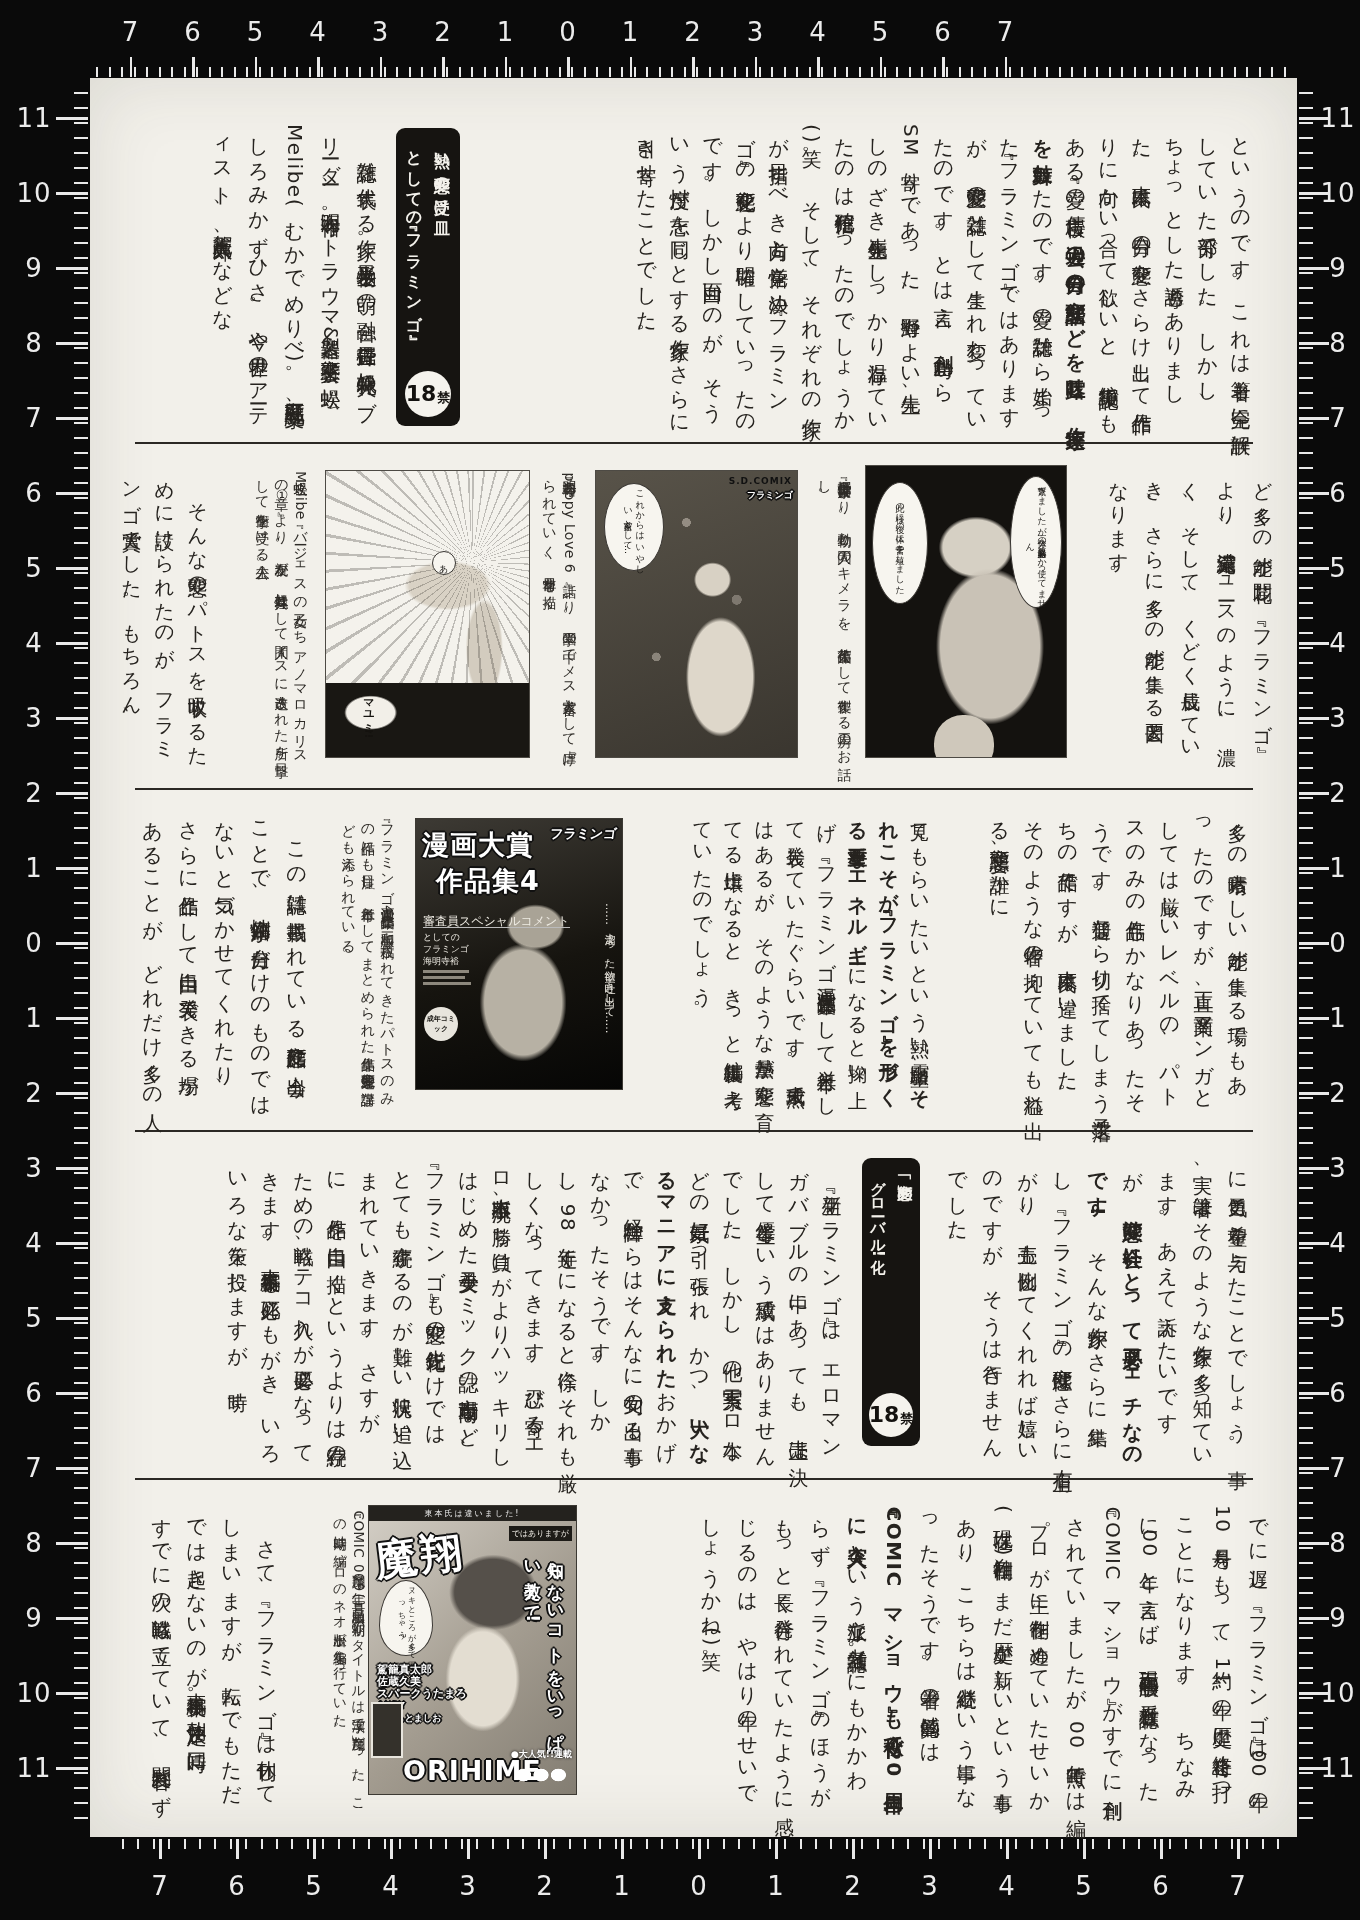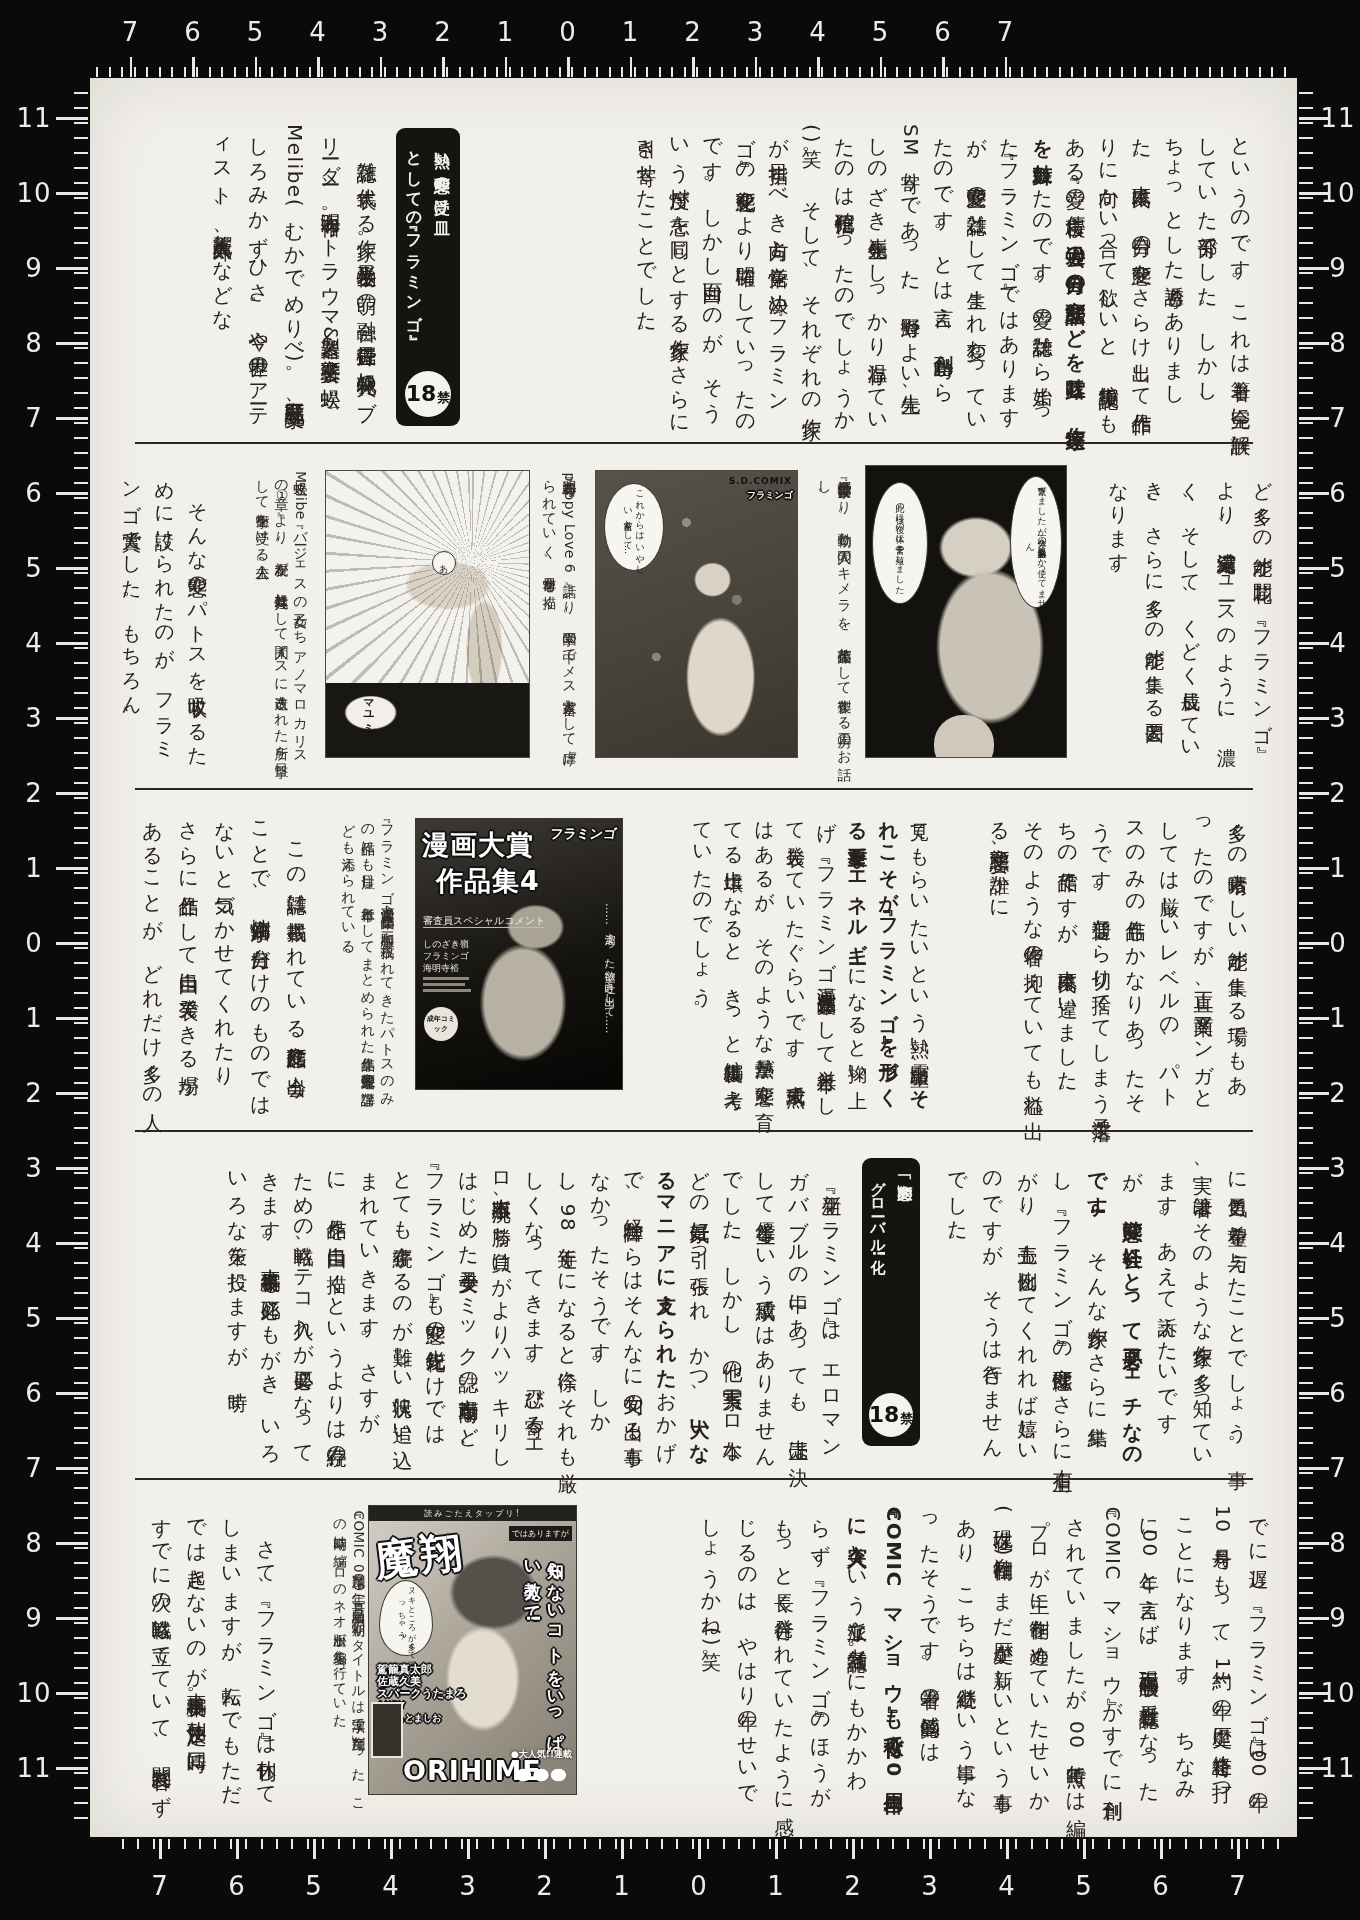--- a/index.html
+++ b/index.html
@@ -120,22 +120,22 @@
          radial-gradient(ellipse 70px 95px at 52% 68%, #b7b1a4 0 55%, transparent 62%),
          radial-gradient(ellipse 46px 36px at 58% 40%, #a9a396 0 55%, transparent 63%),
          linear-gradient(165deg,#3d3a34,#16140f 55%,#060605)">
       <div style="position:absolute;left:6px;top:8px;font-weight:bold;font-size:27px;letter-spacing:1px" class="outline-w">
         <div>漫画大賞</div>
         <div style="margin-left:14px">作品集4</div>
       </div>
       <div class="outline-w" style="position:absolute;right:5px;top:6px;font-size:13px;font-weight:bold;transform:skewX(-8deg)">フラミンゴ</div>
       <div class="vtext" style="position:absolute;right:6px;top:84px;height:170px;font-size:11px;color:#e8e5dd">……溜まった欲望、吐き出して……</div>
       <div style="position:absolute;left:7px;top:96px;color:#efece4">
-        <div class="smalltxt" style="font-size:10px;border-bottom:1px solid #bbb;margin-bottom:10px">審査員スペシャルコメント</div>
-        <div class="smalltxt">しのざき嶺</div>
+        <div class="smalltxt" style="font-size:12px;border-bottom:1px solid #bbb;margin-bottom:3px">審査員スペシャルコメント</div>
+        <div class="smalltxt">としての</div>
         <div class="smalltxt">フラミンゴ</div>
         <div class="smalltxt">海明寺裕</div>
         <div style="width:46px;height:3px;background:#8d887d;margin:3px 0"></div>
         <div style="width:42px;height:3px;background:#8d887d;margin:3px 0"></div>
         <div style="width:48px;height:3px;background:#8d887d;margin:3px 0"></div>
       </div>
       <div style="position:absolute;left:8px;top:188px;width:34px;height:34px;border-radius:50%;background:#e8e5dd;
            display:flex;align-items:center;justify-content:center;text-align:center;font-size:7px;color:#1a1814;font-weight:bold">成年コミック</div>
     </div>
     <div class="caption vtext" style="top:736px;left:237px;width:70px;height:296px;line-height:19.5px">『フラミンゴ漫画大賞 作品集4』(三和出版) 投稿されてきたパトスのみの作品にも注目し、単行本としてまとめられた作品集。変態先輩達の講評なども添えられている。</div>
@@ -157,21 +157,21 @@
 
     <div class="vtext btxt" style="top:1080px;left:28px;width:730px;height:302px;line-height:33px"><span>　新生『フラミンゴ』は、エロマンガバブルの中にあっても、売上は決して優等生という成績ではありませんでした。しかし、他の実写系エロ本などの好景気に引っ張られ、かつ、</span><span class="bseg">大いなるマニアに支えられた</span><span>おかげで、経営陣からはそんなに文句の出る事もなかったそうです。しかし、98年近くになると徐々にそれも厳しくなってきます。忍び寄るエロ本出版不況、勝ち負けがよりハッキリしはじめた美少女コミック誌の市場動向など、『フラミンゴ』も変態の先鋭化だけではとても存続するのが難しい状況に追い込まれていきます。さすがに、作品を自由に描くというよりは存続のための戦略、テコ入れが必要になってきます。東本編集長も必死にもがき、いろいろな策を投じますが、時す</span></div>
 
     <div class="vtext btxt" style="top:1427px;left:495px;width:692px;height:300px;line-height:36.5px"><span>でに遅し。『フラミンゴ』は00年の10月号をもって、約11年の歴史に終止符を打つことになります。</span><span>　ちなみに00年と言えば、現在三和出版の看板雑誌となった『COMIC マショウ』がすでに創刊されていましたが、00年時点では編プロが主に制作を進めていたせいか(現在は自社制作)、まだ歴史が新しいという事もあり、こちらは継続という事になったそうです。筆者の感覚的には</span><span class="bseg">『COMIC マショウ』も今秋で20周年目に突入</span><span>という立派な老舗雑誌。にもかかわらず、『フラミンゴ』のほうがもっと長く発行されていたように感じるのは、やはり年のせいでしょうかね(笑)。</span></div>
 
     <div class="cover" style="left:278px;top:1427px;width:209px;height:290px;background:
          radial-gradient(ellipse 60px 85px at 55% 60%, #e3ddd1 0 55%, transparent 62%),
          radial-gradient(ellipse 70px 60px at 60% 30%, #55504a 0 55%, transparent 63%),
          linear-gradient(135deg,#d4cfc6,#a39c90 55%,#837d72)">
       <div style="position:absolute;left:0;top:0;width:100%;height:15px;background:#24221e;color:#eee;
-           font-size:8px;display:flex;align-items:center;justify-content:center;letter-spacing:2px">読みごたえタップリ!</div>
+           font-size:8px;display:flex;align-items:center;justify-content:center;letter-spacing:2px">東本氏は違いました!</div>
       <div class="outline-w" style="position:absolute;left:6px;top:22px;font-size:42px;font-weight:bold;transform:rotate(-7deg);letter-spacing:3px">魔翔</div>
       <div style="position:absolute;right:4px;top:20px;background:#1d1b17;color:#f0ede6;font-size:8px;padding:2px 3px">ではありますが</div>
       <div class="bub" style="left:10px;top:74px;width:52px;height:74px;border-radius:50% 50% 50% 50%/60% 60% 40% 40%">
         <span class="vtext" style="font-size:8px;line-height:10px">ヌキところが多くて困っちゃう?</span>
       </div>
       <div class="vtext outline-w" style="position:absolute;right:8px;top:42px;height:210px;font-size:17px;font-weight:bold;letter-spacing:2px">知らないコトをいっぱい教えて!</div>
       <div style="position:absolute;left:8px;top:158px">
         <div class="smalltxt outline-w" style="font-size:11px;font-weight:bold">駕籠真太郎</div>
         <div class="smalltxt outline-w" style="font-size:11px;font-weight:bold">佐蔵久美</div>
         <div class="smalltxt outline-w" style="font-size:11px;font-weight:bold">スパークうたまろ</div>

